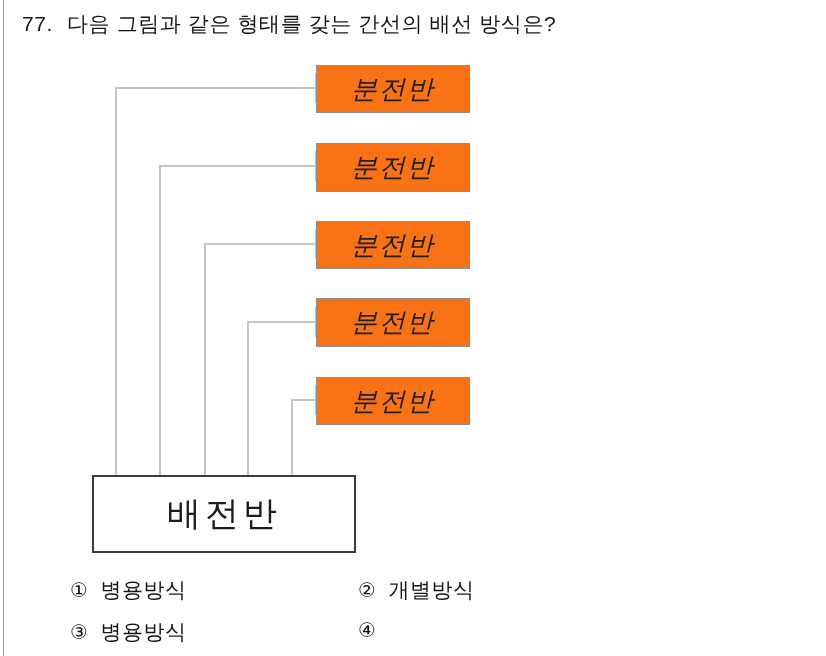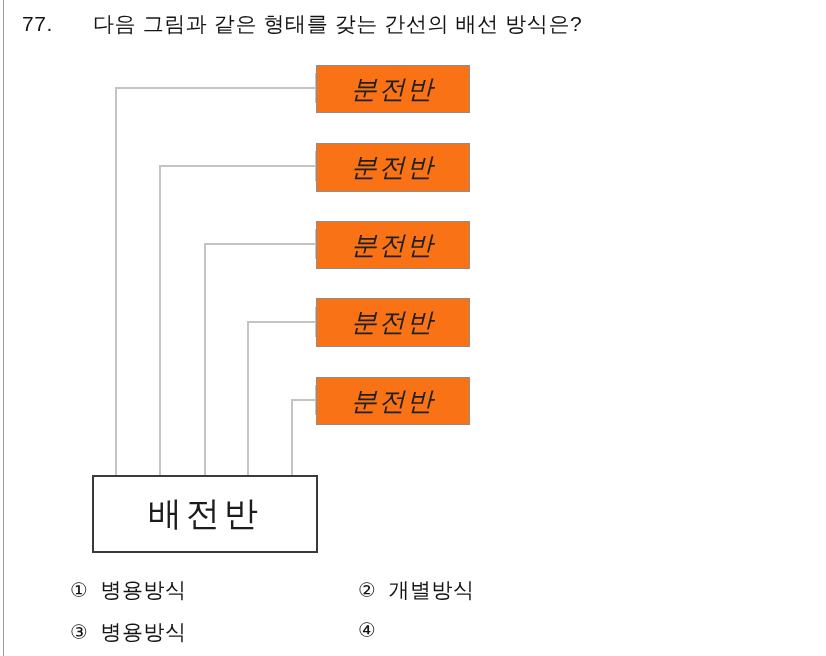--- a/index.html
+++ b/index.html
@@ -31,25 +31,24 @@
     position: absolute;
     left: 22px;
     top: 10px;
     font-size: 21px;
     letter-spacing: 0.6px;
     white-space: nowrap;
     color: #141414;
   }
   .question-number {
     display: inline-block;
-    margin-right: 8px;
+    margin-right: 14px;
   }
   .question-text {
     display: inline-block;
-    margin-left: 32px;
   }
 
   
   .diagram {
     position: absolute;
     left: 0;
     top: 0;
     width: 826px;
     height: 580px;
   }
@@ -162,21 +161,21 @@
         <span class="panel-label">분전반</span>
       </div>
       <div class="panel-box" style="left: 316px; top: 298px; width: 154px; height: 49px; border-color: rgb(142, 142, 142);">
         <span class="panel-label">분전반</span>
       </div>
       <div class="panel-box" style="left: 316px; top: 377px; width: 154px; height: 48px; border-color: rgb(142, 142, 142);">
         <span class="panel-label">분전반</span>
       </div>
     </div>
 
-  <div class="main-box" id="main-box" style="left: 92px; top: 475px; width: 226px; height: 78px; border-color: rgb(58, 58, 58);">
+  <div class="main-box" id="main-box" style="left: 92px; top: 475px; width: 264px; height: 78px; border-color: rgb(58, 58, 58);">
     <span class="panel-label">배전반</span>
   </div>
 </div>
 
 <div class="choices">
   <div class="choice choice-c1">
     <span class="choice-marker">①</span>
     <span class="choice-label">병용방식</span>
   </div>
   <div class="choice choice-c2">

